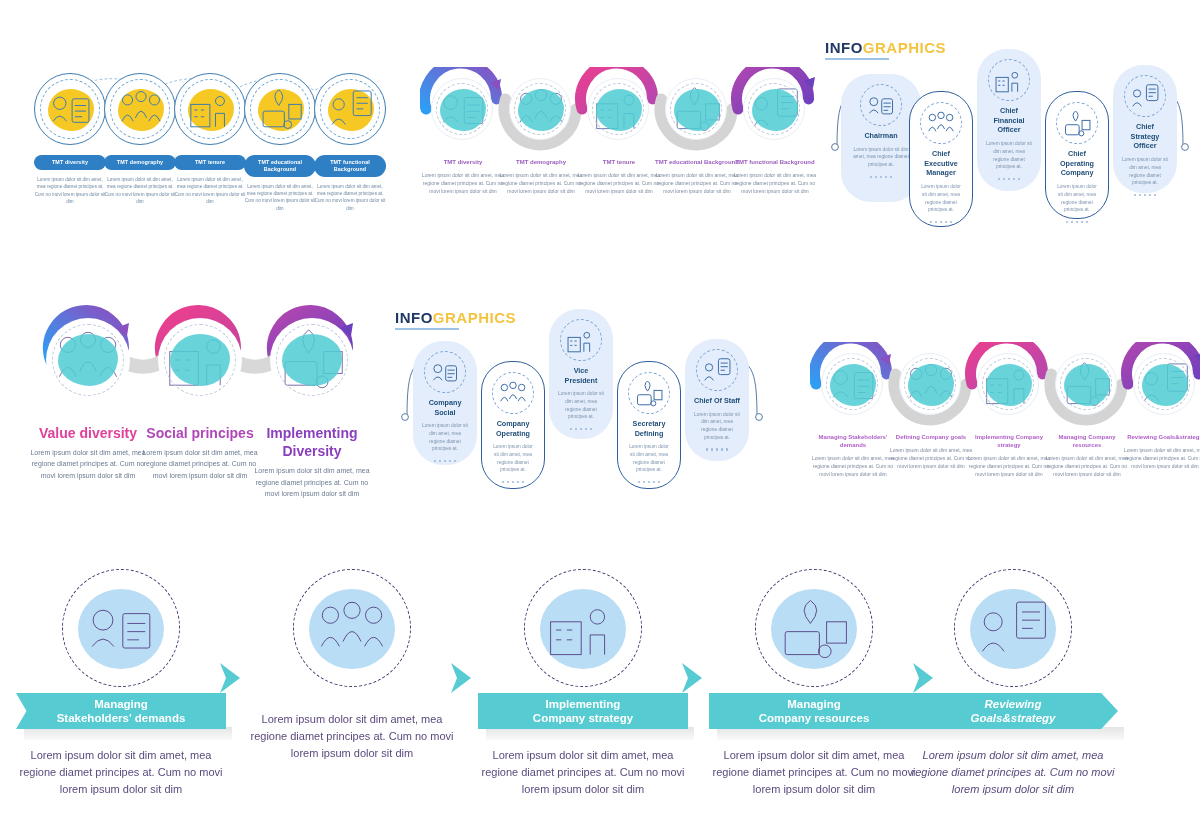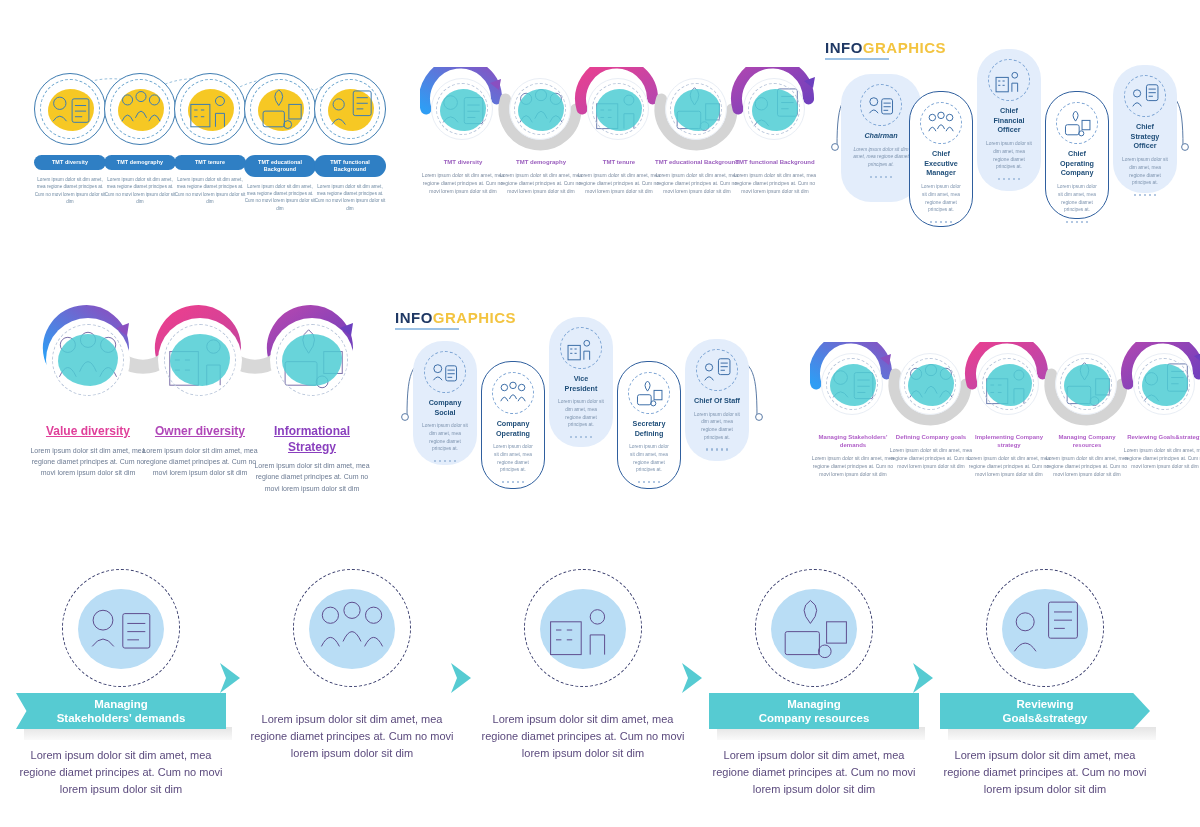--- a/index.html
+++ b/index.html
@@ -77,21 +77,21 @@
   .p4-inner::after{
     content:""; position:absolute; inset:6px; border-radius:50%;
     border:1px dashed #b9c6da;
   }
   .p4-blob{
     position:absolute; left:12px; top:16px; width:60px; height:52px;
     background:#4ecdd4; opacity:.85;
     border-radius: 50% 50% 46% 54% / 52% 46% 54% 48%;
   }
   .p4-cap { position:absolute; width: 118px; text-align:center; }
-  .p4-title { font-size: 12px; font-weight: bold; line-height: 1.3; text-decoration: underline; }
+  .p4-title { font-size: 14px; font-weight: bold; line-height: 1.3; }
   .p4-body { margin-top: 5px; font-size: 7px; line-height: 1.6; color: #6b7a92; }
   .pcards-a { left: 825px; top: 22px; width: 370px; height: 205px; }
   .pcards-b { left: 395px; top: 292px; width: 375px; height: 195px; }
   .card {
     position: absolute; border-radius: 30px; text-align: center;
     padding: 8px 9px;
   }
   .card.fill { background: #e3edfb; }
   .card.outline { background: #ffffff; border: 1.1px solid #2f5f9e; }
   .card-icon { width: 100%; height: 46px; position: relative; }
@@ -328,21 +328,21 @@
     <div class="brand">
       <span class="b1">INFO</span><span class="b2">GRAPHICS</span>
       <div class="brand-rule"></div>
     </div>
     <svg width="370" height="160" viewBox="0 0 370 160" style="position:absolute;left:0;top:30px;">
       <path d="M12,78 C12,30 18,22 44,22 M326,22 C352,22 358,30 358,78" fill="none" stroke="#5b7ba6" stroke-width="1"></path>
       <circle cx="10" cy="78" r="3.4" fill="#fff" stroke="#5b7ba6" stroke-width="1"></circle>
       <circle cx="360" cy="78" r="3.4" fill="#fff" stroke="#5b7ba6" stroke-width="1"></circle>
     </svg>
     <div id="officer-cards">
-        <div class="card fill" style="left: 16px; top: 35px; width: 80px; height: 128px; font-style: italic;">
+        <div class="card fill" style="left: 16px; top: 35px; width: 80px; height: 128px;">
           <div class="card-icon">
          <div class="card-ico-ring"></div>
          <div style="position:absolute;left:50%;top:6px;transform:translateX(-50%)"><svg width="36" height="36" viewBox="0 0 36 36">
                 <circle cx="10.799999999999999" cy="13.68" r="3.96" fill="none" stroke="#3e6fa8" stroke-width="1"></circle>
      <path d="M6.4799999999999995,25.2 q4.32,-6.4799999999999995 8.64,0" fill="none" stroke="#3e6fa8" stroke-width="1"></path>
      <rect x="18.72" y="10.799999999999999" width="10.799999999999999" height="15.12" rx="2" fill="none" stroke="#3e6fa8" stroke-width="1"></rect>
      <path d="M20.52,15.12 h7.2 M20.52,18.72 h7.2 M20.52,22.32 h4.68" stroke="#3e6fa8" stroke-width="1"></path>
               </svg></div>
        </div>
        <div class="card-title">Chairman</div>
@@ -496,25 +496,25 @@
             </svg>
        </div>
         </div>
       </div>
     <div id="p4-caps">
         <div class="p4-cap" style="left: -1px; top: 122px;">
           <div class="p4-title" style="color:#e0409a">Value diversity</div>
        <div class="p4-body">Lorem ipsum dolor sit dim amet, mea regione diamet principes at. Cum no movi lorem ipsum dolor sit dim</div>
         </div>
         <div class="p4-cap" style="left: 111px; top: 122px;">
-          <div class="p4-title" style="color:#b047b8">Owner diversity</div>
+          <div class="p4-title" style="color:#b047b8">Social principes</div>
        <div class="p4-body">Lorem ipsum dolor sit dim amet, mea regione diamet principes at. Cum no movi lorem ipsum dolor sit dim</div>
         </div>
         <div class="p4-cap" style="left: 223px; top: 122px;">
-          <div class="p4-title" style="color:#8a3fbe">Informational Strategy</div>
+          <div class="p4-title" style="color:#8a3fbe">Implementing Diversity</div>
        <div class="p4-body">Lorem ipsum dolor sit dim amet, mea regione diamet principes at. Cum no movi lorem ipsum dolor sit dim</div>
         </div>
       </div>
   </div>
 
   <div class="panel pcards-b">
     <div class="brand">
       <span class="b1">INFO</span><span class="b2">GRAPHICS</span>
       <div class="brand-rule"></div>
     </div>
@@ -557,21 +557,21 @@
        <div class="card-title">Company Operating</div>
        <div class="card-body">Lorem ipsum dolor sit dim amet, mea regione diamet principes at.</div>
        <div class="dots">
             <i></i>
             <i></i>
             <i></i>
             <i></i>
             <i></i>
           </div>
         </div>
-        <div class="card fill" style="left: 154px; top: 8px; width: 64px; height: 130px;">
+        <div class="card fill" style="left: 154px; top: 0; width: 64px; height: 130px;">
           <div class="card-icon">
          <div class="card-ico-ring"></div>
          <div style="position:absolute;left:50%;top:6px;transform:translateX(-50%)"><svg width="36" height="36" viewBox="0 0 36 36">
                 <rect x="5.040000000000001" y="14.4" width="12.24" height="14.4" fill="none" stroke="#3e6fa8" stroke-width="1"></rect>
      <path d="M7.2,18 h2.16 M11.52,18 h2.16 M7.2,22.32 h2.16 M11.52,22.32 h2.16" stroke="#3e6fa8" stroke-width="1"></path>
      <circle cx="23.76" cy="12.24" r="2.88" fill="none" stroke="#3e6fa8" stroke-width="1"></circle>
      <path d="M20.88,28.8 v-8.64 h5.76 v8.64" fill="none" stroke="#3e6fa8" stroke-width="1"></path>
               </svg></div>
        </div>
        <div class="card-title">Vice President</div>
@@ -771,20 +771,27 @@
           <div class="step-icon">
          <div class="step-dash"></div>
          <div class="step-blob"></div>
          <div style="position:absolute;left:22px;top:24px"><svg width="90" height="82" viewBox="0 0 90 82">
                 <rect x="12.600000000000001" y="32.800000000000004" width="30.6" height="32.800000000000004" fill="none" stroke="#5f4e8f" stroke-width="1"></rect>
      <path d="M18,41 h5.3999999999999995 M28.8,41 h5.3999999999999995 M18,50.839999999999996 h5.3999999999999995 M28.8,50.839999999999996 h5.3999999999999995" stroke="#5f4e8f" stroke-width="1"></path>
      <circle cx="59.400000000000006" cy="27.880000000000003" r="7.2" fill="none" stroke="#5f4e8f" stroke-width="1"></circle>
      <path d="M52.199999999999996,65.60000000000001 v-19.68 h14.4 v19.68" fill="none" stroke="#5f4e8f" stroke-width="1"></path>
               </svg></div>
        </div>
+       <div style="position:relative;">
+         <div class="ribbon-shadow"></div>
+         <div class="ribbon" style="clip-path:none">
+           <span><span>Implementing</span><br>
+           <span>Company strategy</span></span>
+         </div>
+       </div>
        <div class="step-body">Lorem ipsum dolor sit dim amet, mea regione diamet principes at. Cum no movi lorem ipsum dolor sit dim</div>
         </div>
         <div class="step" style="left: 709px;">
           <div class="step-icon">
          <div class="step-dash"></div>
          <div class="step-blob"></div>
          <div style="position:absolute;left:22px;top:24px"><svg width="90" height="82" viewBox="0 0 90 82">
                 <path d="M41.4,11.48 q12.600000000000001,8.200000000000001 0,22.96 q-12.600000000000001,-14.76 0,-22.96Z" fill="none" stroke="#5f4e8f" stroke-width="1"></path>
      <rect x="16.2" y="42.64" width="34.2" height="22.96" rx="2" fill="none" stroke="#5f4e8f" stroke-width="1"></rect>
      <circle cx="55.8" cy="62.32" r="6.300000000000001" fill="none" stroke="#5f4e8f" stroke-width="1"></circle>
@@ -793,21 +800,21 @@
        </div>
        <div style="position:relative;">
          <div class="ribbon-shadow"></div>
          <div class="ribbon" style="clip-path:none">
            <span><span>Managing</span><br>
            <span>Company resources</span></span>
          </div>
        </div>
        <div class="step-body">Lorem ipsum dolor sit dim amet, mea regione diamet principes at. Cum no movi lorem ipsum dolor sit dim</div>
         </div>
-        <div class="step" style="left: 940px;">
+        <div class="step" style="left: 908px; font-style: italic;">
           <div class="step-icon">
          <div class="step-dash"></div>
          <div class="step-blob"></div>
          <div style="position:absolute;left:22px;top:24px"><svg width="90" height="82" viewBox="0 0 90 82">
                 <rect x="48.6" y="13.120000000000001" width="28.8" height="36.08" rx="2" fill="none" stroke="#5f4e8f" stroke-width="1"></rect>
      <path d="M54,22.96 h18 M54,31.16 h18 M54,39.36 h10.799999999999999" stroke="#5f4e8f" stroke-width="1"></path>
      <circle cx="25.200000000000003" cy="32.800000000000004" r="9" fill="none" stroke="#5f4e8f" stroke-width="1"></circle>
      <path d="M14.4,62.32 q10.799999999999999,-16.400000000000002 21.599999999999998,0" fill="none" stroke="#5f4e8f" stroke-width="1"></path>
               </svg></div>
        </div>

